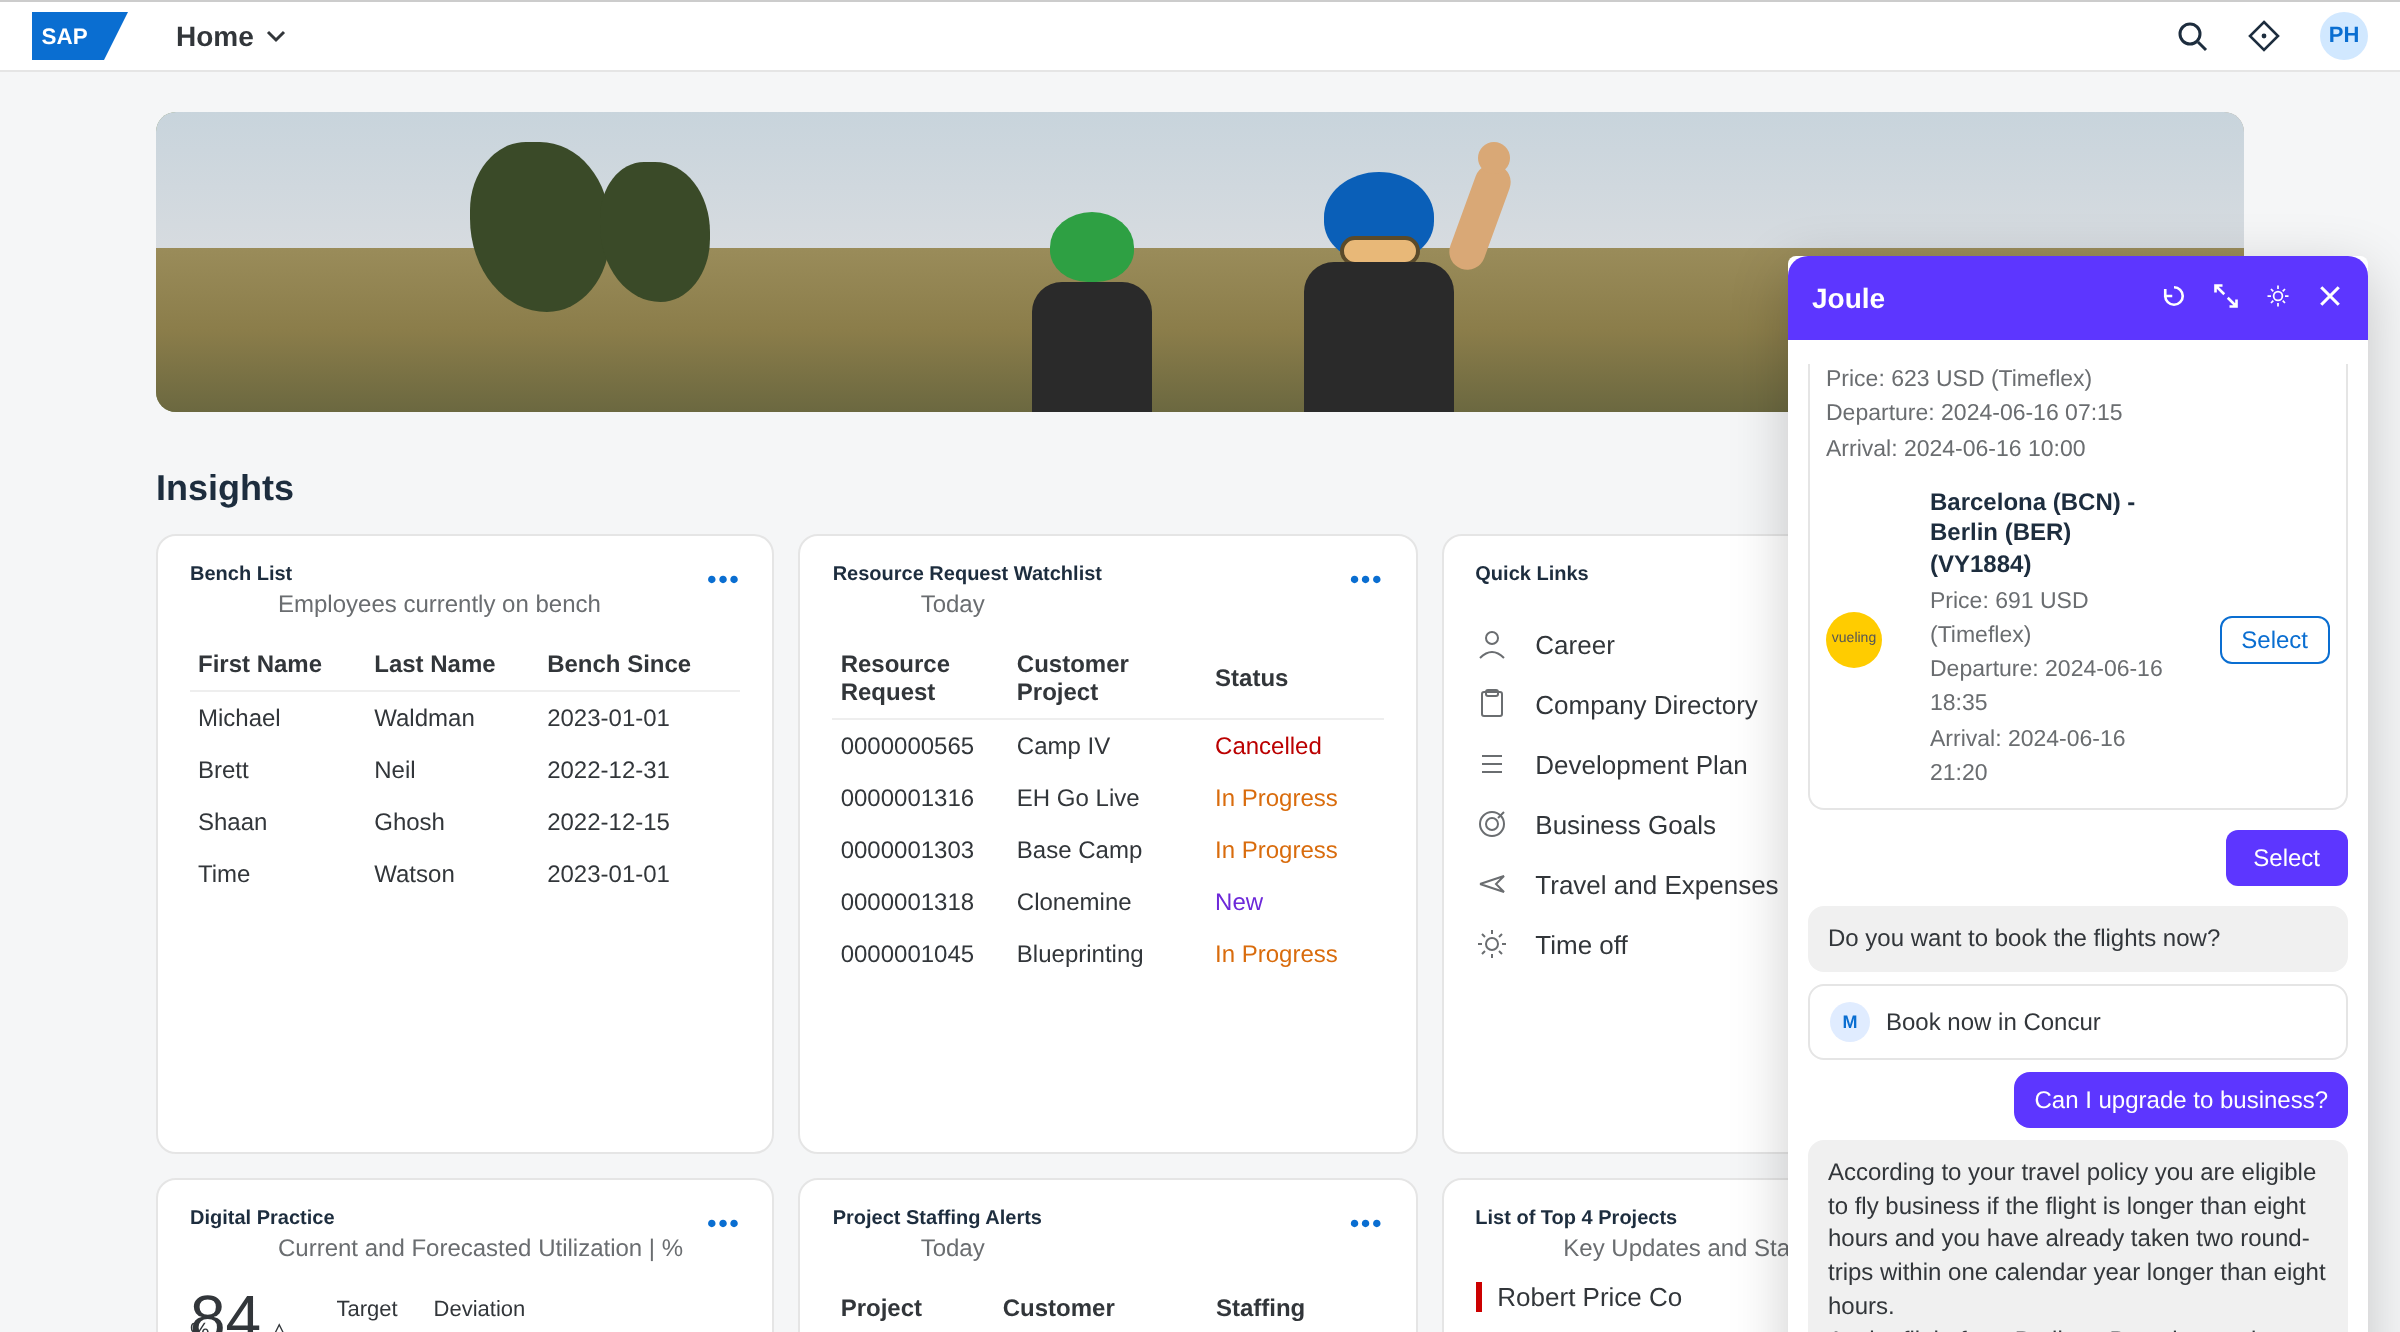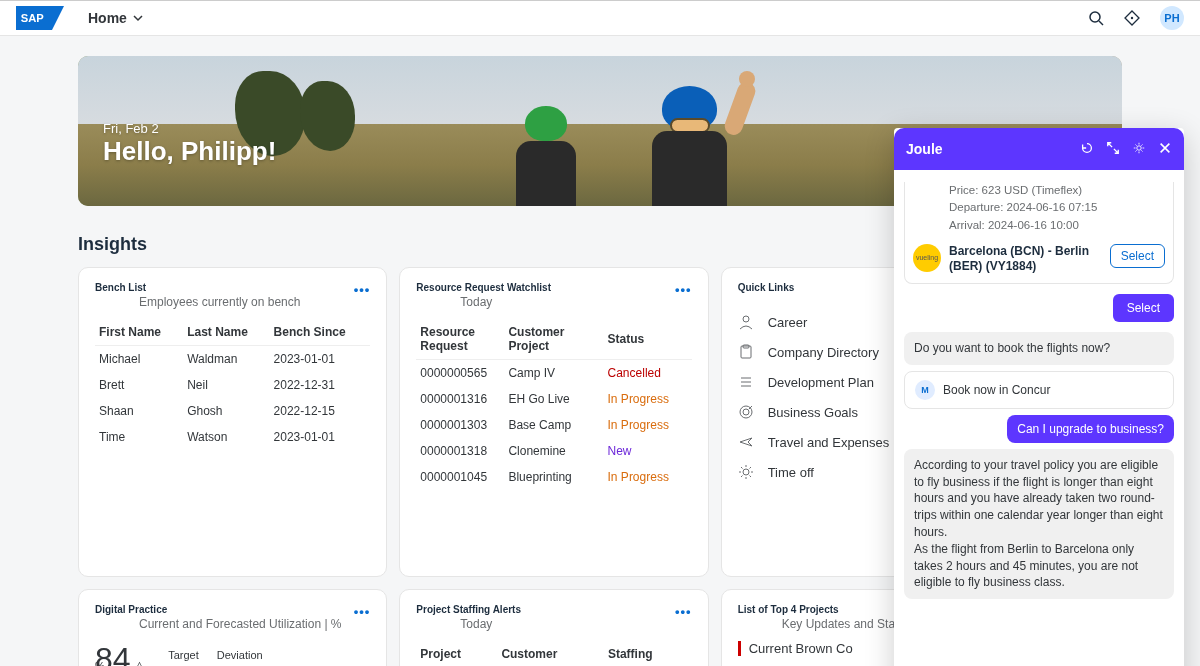--- a/index.html
+++ b/index.html
@@ -56,21 +56,21 @@
 .paging { position:absolute; top:14px; right:48px; font-size:12px; color:#6a6d70;}
 .listbar { border-left:3px solid #c00; padding-left:8px; margin-top:10px; font-size:13px;}
 
 .joule { position:fixed; right:16px; top:128px; width:290px; background:#fff; border-radius:4px; box-shadow:0 8px 30px rgba(0,0,0,.2); z-index:100; display:flex; flex-direction:column; height:645px;}
 .joule-header { background:#5d36ff; color:#fff; border-radius:10px 10px 0 0; height:42px; display:flex; align-items:center; justify-content:space-between; padding:0 12px;}
 .joule-title { font-weight:600; font-size:14px;}
 .joule-actions { display:flex; gap:12px;}
 .joule-actions span { cursor:pointer;}
 .joule-body { flex:1; overflow-y:auto; padding:10px 10px; font-size:12px;}
 .flight-card { border:1px solid #e5e5e5; border-radius:8px; padding:8px; margin-bottom:10px;}
-.flight-row { display:flex; gap:8px; align-items:flex-start;}
+.flight-row { display:flex; gap:24px; align-items:center;}
 .airline-dot { width:28px; height:28px; border-radius:50%; background:#ffcc00; color:#555; display:flex; align-items:center; justify-content:center; font-size:7px; flex-shrink:0;}
 .flight-title { font-weight:600; color:#1d2d3e; font-size:12px; line-height:1.3;}
 .flight-meta { color:#6a6d70; font-size:11.5px; margin-top:2px; line-height:1.5;}
 .select-btn { border:1px solid #0a6ed1; color:#0a6ed1; background:#fff; border-radius:6px; padding:4px 10px; font-size:12px; cursor:pointer;}
 .pill-btn { background:#5d36ff; color:#fff; border:none; border-radius:6px; padding:7px 14px; font-size:12px; cursor:pointer;}
 .pill-right { text-align:right; margin:4px 0 10px 0;}
 .msg-assistant { background:#f0f0f0; border-radius:8px; padding:8px 10px; margin:6px 0; font-size:12px; line-height:1.4;}
 .msg-user { background:#5d36ff; color:#fff; border-radius:8px; padding:7px 10px; margin:6px 0 6px auto; font-size:12px; max-width:fit-content;}
 .msg-card { background:#fff; border:1px solid #e5e5e5; border-radius:8px; padding:8px 10px; margin:6px 0; display:flex; gap:8px; align-items:center;}
 .msg-card .mini-dot { width:20px; height:20px; border-radius:50%; background:#e0ecff; color:#0a6ed1; display:flex; align-items:center; justify-content:center; font-size:9px; font-weight:600;}
@@ -122,24 +122,20 @@
     </div>
   <div class="hero-kid k2">
       <div class="helmet">
         <div class="goggles"></div>
       </div>
       <div class="kid-body">
         <div class="arm-up"></div>
         <div class="fist"></div>
       </div>
     </div>
-  <div class="hero-overlay">
-    <div class="hero-date">Fri, Feb 2</div>
-    <div class="hero-greeting">Hello, Philipp!</div>
-  </div>
 </div>
 
 <div class="insights-title">Insights</div>
 
 <div class="cards">
 
   <div class="card">
     <div class="card-header">
       <div>
         <div class="card-title">Bench List</div>
@@ -318,21 +314,21 @@
 
   <div class="card2" style="position:relative;">
     <span class="paging">4 of 20</span>
     <div class="card-header">
       <div>
         <div class="card-title">List of Top 4 Projects</div>
         <div class="card-sub">Key Updates and Status</div>
       </div>
       <span class="more-dots">•••</span>
     </div>
-    <div class="listbar">Current Brown Co</div>
+    <div class="listbar">Robert Price Co</div>
   </div>
 
   <div class="cutoff-card2">
     <div class="card-title">Ob</div>
     <div style="margin-top:16px;font-size:12px;">Del</div>
     <div style="font-size:12px;">Per</div>
   </div>
 </div>
 
 <div class="joule">
@@ -350,30 +346,35 @@
             <circle cx="8" cy="8" r="2.5" stroke="#fff" fill="none"></circle>
             <path d="M8 2v2M8 12v2M2 8h2M12 8h2M4 4l1.3 1.3M10.7 10.7L12 12M4 12l1.3-1.3M10.7 5.3L12 4" stroke="#fff"></path>
           </svg></span>
       <span><svg width="14" height="14" viewBox="0 0 16 16">
             <path d="M3 3 L13 13 M13 3 L3 13" stroke="#fff" stroke-width="1.8"></path>
           </svg></span>
     </div>
   </div>
   <div class="joule-body">
     <div class="flight-card" style="border-top:none; border-radius:0 0 8px 8px; padding-top:0;">
-      <div class="flight-meta" style="margin-left:36px;">
+      <div class="flight-meta" style="">
         <div>Price: 623 USD (Timeflex)</div>
         <div>Departure: 2024-06-16 07:15</div>
         <div>Arrival: 2024-06-16 10:00</div>
       </div>
       <div style="height:10px;"></div>
       <div class="flight-row">
         <div class="airline-dot">vueling</div>
         <div style="flex:1;">
           <div class="flight-title">Barcelona (BCN) - Berlin (BER) (VY1884)</div>
+          <div class="flight-meta">
+            <div>Price: 691 USD (Timeflex)</div>
+            <div>Departure: 2024-06-16 18:35</div>
+            <div>Arrival: 2024-06-16 21:20</div>
+          </div>
         </div>
         <button class="select-btn">Select</button>
       </div>
     </div>
     <div class="pill-right"><button class="pill-btn">Select</button></div>
     <div class="msg-assistant">Do you want to book the flights now?</div>
     <div class="msg-card">
       <div class="mini-dot">M</div>
       <span>Book now in Concur</span>
     </div>

